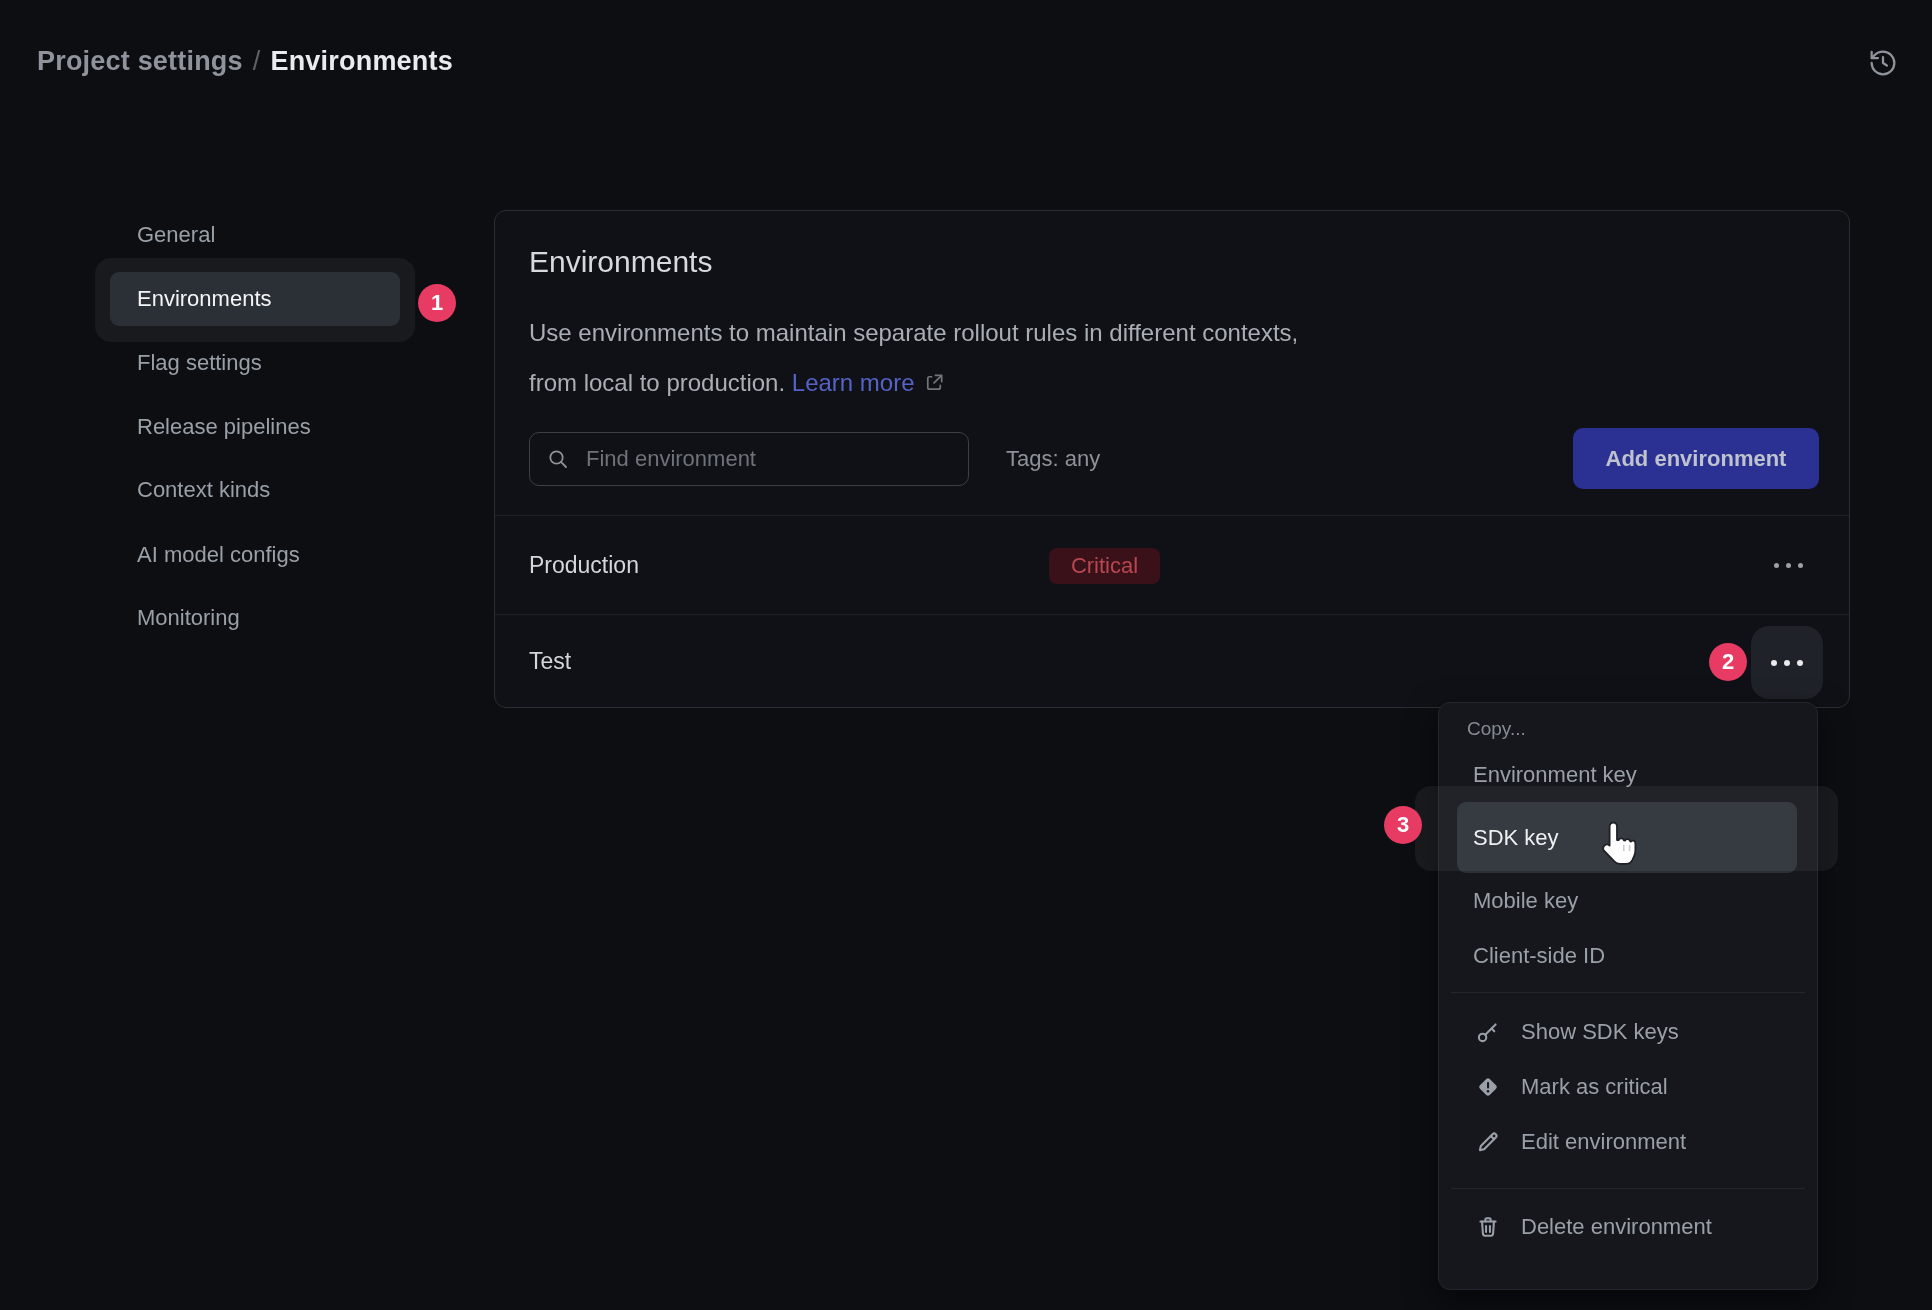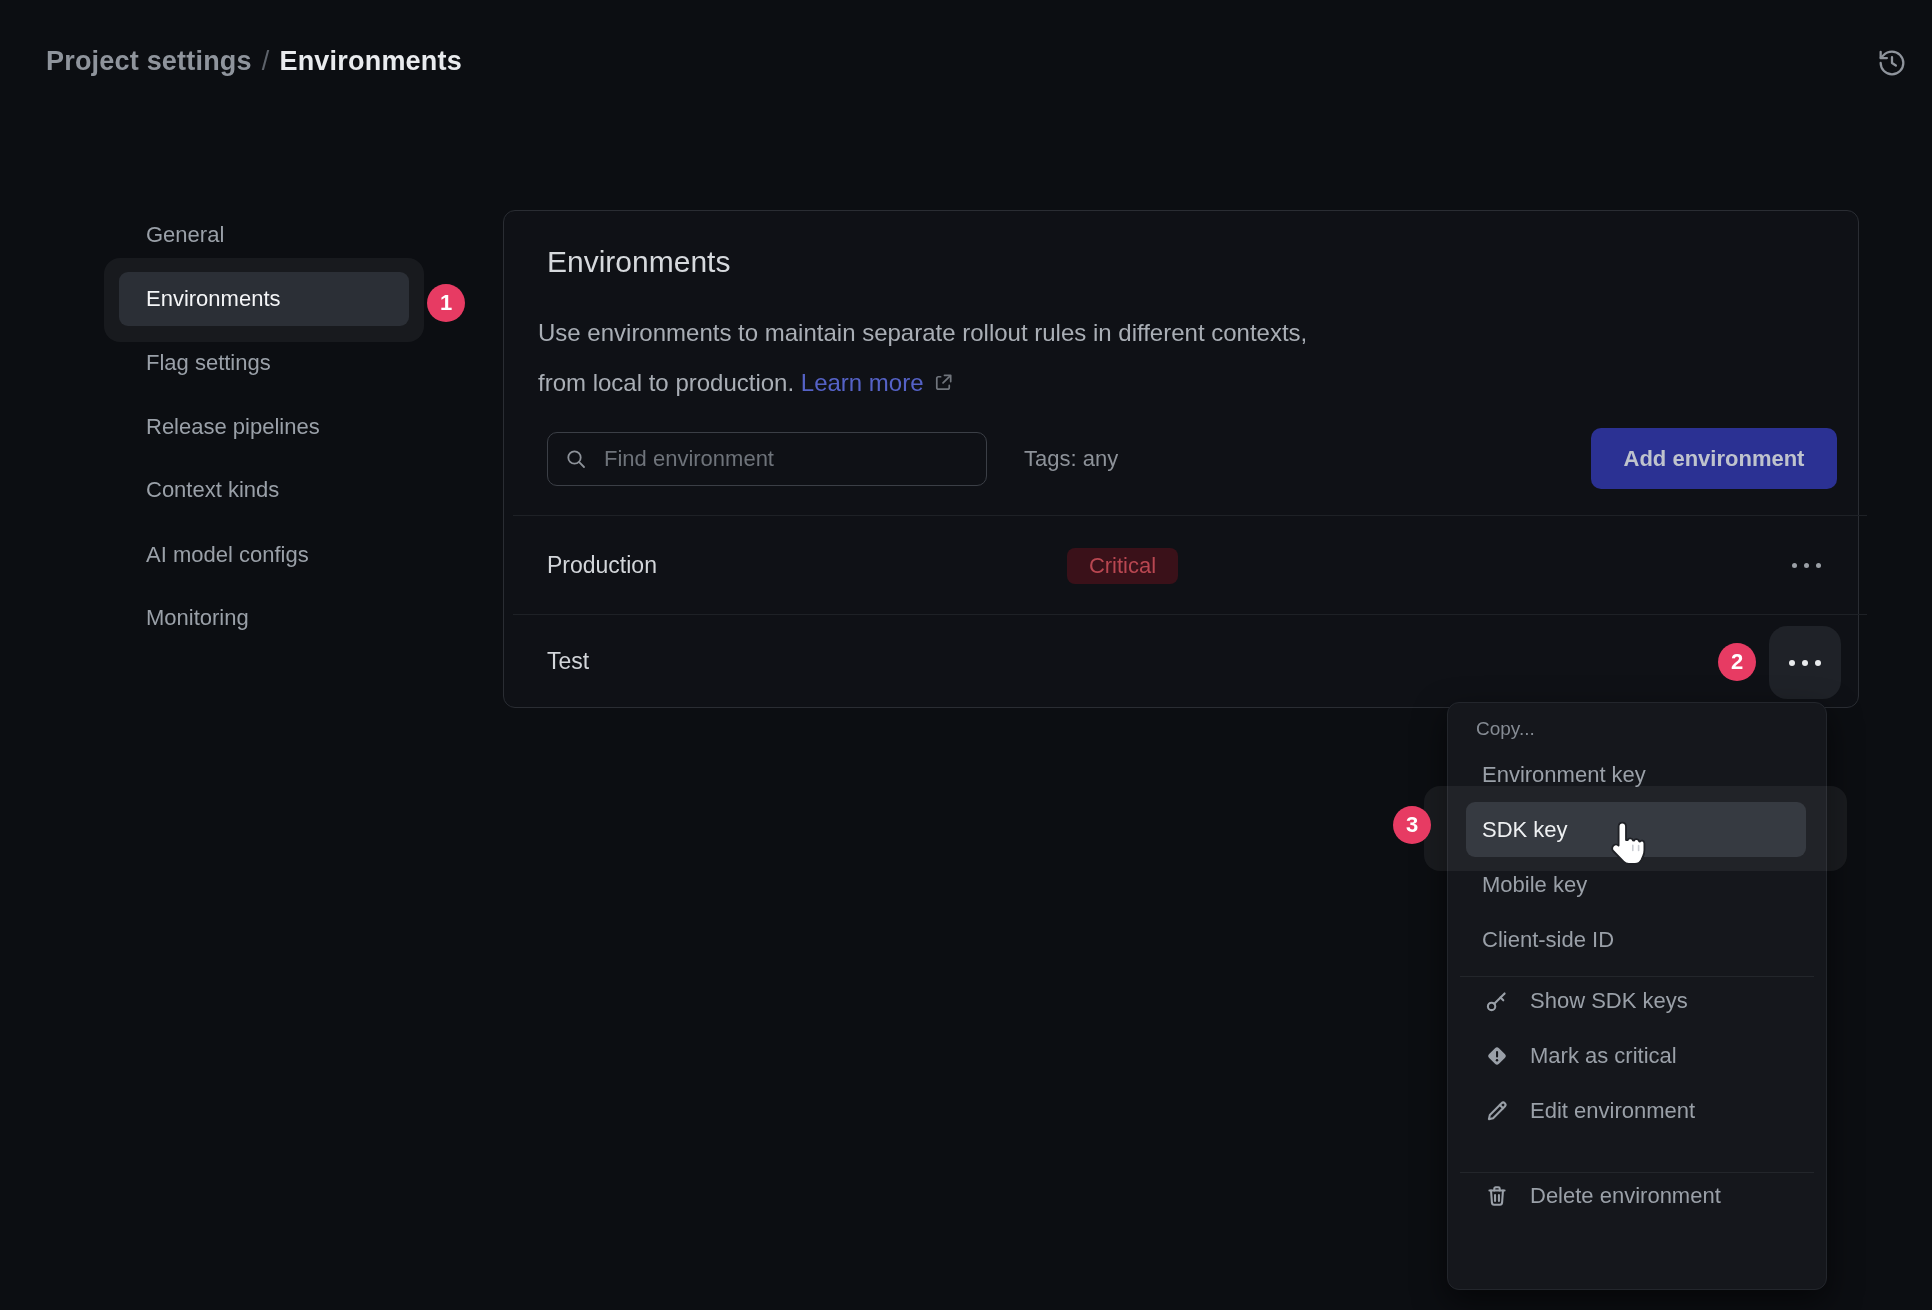--- a/index.html
+++ b/index.html
@@ -2,21 +2,21 @@
 <html><head>
 <meta charset="utf-8">
 <style>
   * { box-sizing: border-box; }
   html,body { margin:0; padding:0; }
   body {
     width:1932px; height:1310px; position:relative; overflow:hidden;
     background:#0c0e12; font-family:"Liberation Sans","DejaVu Sans",sans-serif;
     color:#d3d6da; -webkit-font-smoothing:antialiased;
   }
-  .abs { position:absolute;margin-left:9px; }
+  .abs { position:absolute; }
 
   
   .breadcrumb { left:37px; top:46px; font-size:27px; font-weight:700; letter-spacing:.2px; }
   .crumb-section { color:#8f949c; }
   .crumb-sep { color:#5d626a; font-weight:400; margin:0 10px; }
   .crumb-page { color:#e9ebee; }
   .history-btn { left:1862px; top:42px; width:42px; height:42px; display:flex; align-items:center; justify-content:center; border-radius:8px; cursor:pointer; }
 
   
   .side-item { left:137px; height:36px; display:flex; align-items:center; font-size:22px; color:#9aa0a8; cursor:pointer; white-space:nowrap; }
@@ -42,24 +42,24 @@
   .critical-badge { left:554px; top:337px; width:111px; height:36px; background:#3a1119; border-radius:8px; display:flex; align-items:center; justify-content:center; font-size:22px; color:#b84751; }
   .dots { display:flex; gap:7px; align-items:center; justify-content:center; cursor:pointer; }
   .dots i { width:5px; height:5px; border-radius:50%; background:#9ba0a6; }
   .dots-btn { left:1256px; top:415px; width:72px; height:73px; background:#1f2228; border-radius:18px; display:flex; align-items:center; justify-content:center; cursor:pointer; }
   .dots-btn i { width:6px; height:6px; background:#e8eaec; }
 
   
   .menu { left:1438px; top:702px; width:380px; height:588px; background:#15171c; border:1px solid #23262c; border-radius:12px; box-shadow:0 12px 32px rgba(0,0,0,.55); padding:8px 12px; z-index:30; }
   .menu-label { height:36px; display:flex; align-items:center; padding:0 0 0 16px; font-size:19px; color:#858b93; }
   .m-item { height:55px; display:flex; align-items:center; padding-left:22px; font-size:22px; color:#9aa0a8; cursor:pointer; }
-  .m-item-sdk { height:55px; position:relative; cursor:pointer; }
+  .m-item-sdk { height:71px; position:relative; cursor:pointer; }
   .sdk-hl { position:absolute; left:6px; right:8px; top:0; bottom:0; background:#2b2f36; border-radius:9px; display:flex; align-items:center; padding-left:16px; font-size:22px; font-weight:500; color:#eef0f2; }
   .menu-divider { height:1px; background:#23262b; margin:9px 0; }
-  .mi-row { height:55px; display:flex; align-items:flex-start; padding-left:24px; font-size:22px; color:#9aa0a8; cursor:pointer; }
+  .mi-row { height:55px; display:flex; align-items:center; padding-left:24px; font-size:22px; color:#9aa0a8; cursor:pointer; }
   .mi-ic { width:26px; height:26px; display:flex; align-items:center; justify-content:center; margin-right:20px; flex:none; }
 
   
   .num-badge { width:38px; height:38px; border-radius:50%; background:#e73b63; color:#ffffff; font-size:22px; font-weight:700; display:flex; align-items:center; justify-content:center; z-index:50; }
   .halo-sdk { left:1415px; top:786px; width:423px; height:85px; background:rgba(255,255,255,.055); border-radius:16px; z-index:40; pointer-events:none; }
   .cursor-hand { left:1600px; top:820px; z-index:60; pointer-events:none; }
 
   svg { display:block; }
 </style>
 </head>

